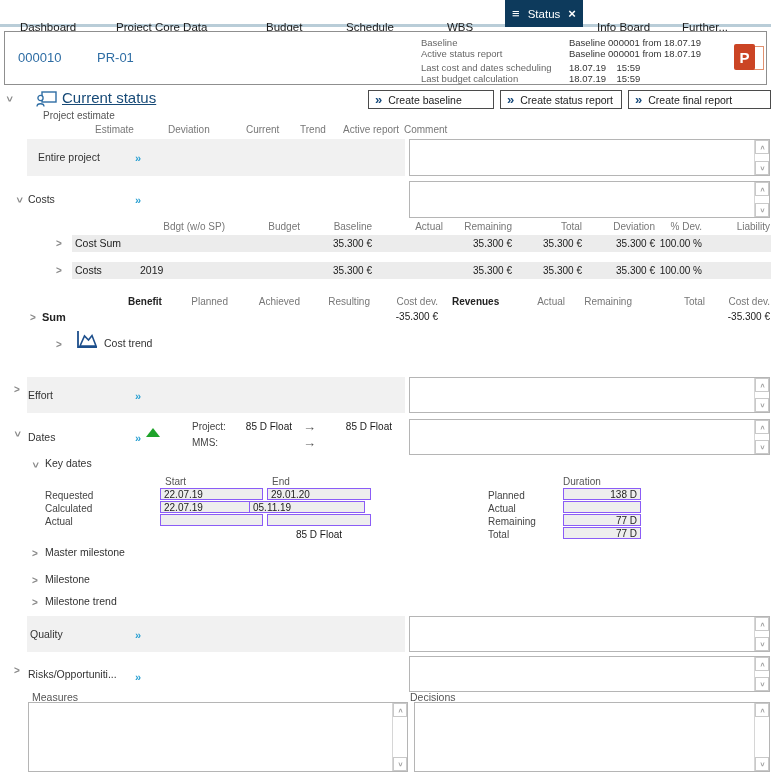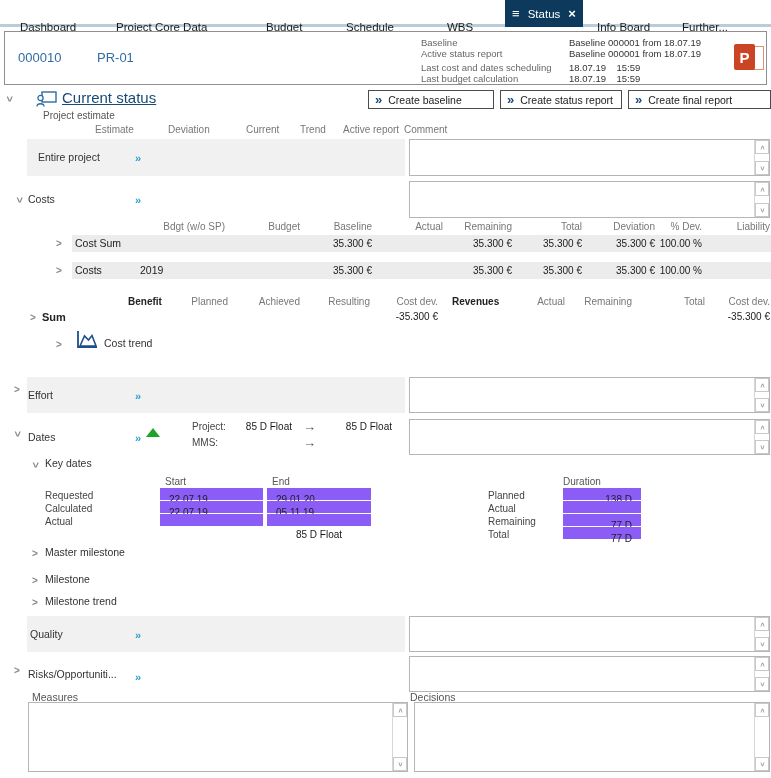--- a/index.html
+++ b/index.html
@@ -47,21 +47,21 @@
   
   .cbox{position:absolute;border:1px solid #b5b5b5;background:#fff;box-sizing:border-box;}
   .vtrack{position:absolute;top:0;right:0;bottom:0;width:14px;border-left:1px solid #d6d6d6;background:#fff;}
   .vbtn{position:absolute;right:0;width:12px;height:12px;background:#fff;border:1px solid #c9c9c9;color:#999;display:flex;align-items:center;justify-content:center;font-size:7.5px;font-weight:bold;cursor:pointer;}
   .vup{top:0;}
   .vdown{bottom:0;}
   .rotup{transform:rotate(-90deg);font-style:normal;display:inline-block;}
   .rotdn{transform:rotate(90deg);font-style:normal;display:inline-block;}
 
   
-  .kcell{position:absolute;height:12px;background:#eeeeee;border:6px solid #8b5cf6;font-size:10px;color:#222;line-height:11px;padding:0 3px;box-sizing:border-box;}
+  .kcell{position:absolute;height:12px;background:#eeeeee;border:1px solid #8b5cf6;font-size:10px;color:#222;line-height:11px;padding:0 3px;box-sizing:border-box;}
   .kcell.right{text-align:right;}
   .klabel{position:absolute;font-size:10px;color:#555;white-space:nowrap;}
 
   .tri-up{position:absolute;width:0;height:0;border-left:7px solid transparent;border-right:7px solid transparent;border-bottom:9px solid #1ea32a;}
   .arrow{position:absolute;font-size:13px;color:#555;line-height:1;}
 </style>
 </head>
 <body>
 
 <div class="page">
@@ -259,21 +259,21 @@
   <span class="klabel" style="left:272px;top:476px">End</span>
   <span class="klabel" style="left:563px;top:476px">Duration</span>
 
   <span class="klabel" style="left:45px;top:490px;color:#444">Requested</span>
   <span class="klabel" style="left:45px;top:503px;color:#444">Calculated</span>
   <span class="klabel" style="left:45px;top:516px;color:#444">Actual</span>
 
   <div class="kcell" style="left:160px;top:488px;width:103px">22.07.19</div>
   <div class="kcell" style="left:267px;top:488px;width:104px">29.01.20</div>
   <div class="kcell" style="left:160px;top:501px;width:103px">22.07.19</div>
-  <div class="kcell" style="left:267px;top:501px;width:104px">05.11.19</div>
+  <div class="kcell" style="left:249px;top:501px;width:116px">05.11.19</div>
   <div class="kcell" style="left:160px;top:514px;width:103px"></div>
   <div class="kcell" style="left:267px;top:514px;width:104px"></div>
   <span class="valr" style="left:267px;top:529px;width:104px;text-align:center;position:absolute">85 D Float</span>
 
   <span class="klabel" style="left:488px;top:490px;color:#444">Planned</span>
   <span class="klabel" style="left:488px;top:503px;color:#444">Actual</span>
   <span class="klabel" style="left:488px;top:516px;color:#444">Remaining</span>
   <span class="klabel" style="left:488px;top:529px;color:#444">Total</span>
 
   <div class="kcell right" style="left:563px;top:488px;width:78px">138 D</div>

